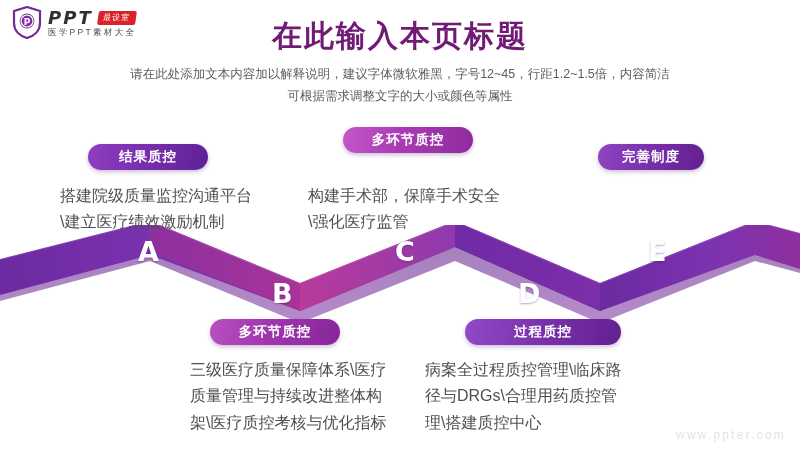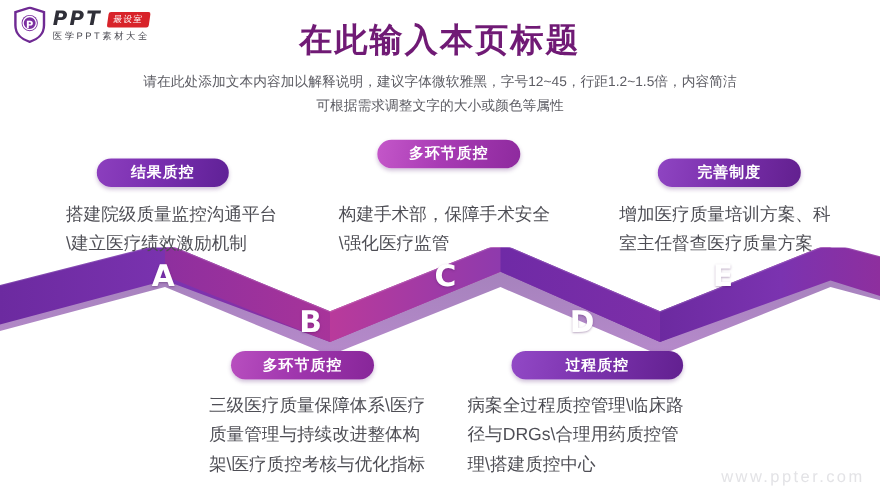--- a/index.html
+++ b/index.html
@@ -57,41 +57,41 @@
   .pill{
     position:absolute;height:26px;border-radius:13px;
     display:flex;align-items:center;justify-content:center;
     color:#fff;font-size:13.5px;font-weight:bold;letter-spacing:1px;
     box-shadow:0 2px 4px rgba(80,20,110,.28);
   }
   .pill-1{left:88px;top:144px;width:120px;
     background:linear-gradient(100deg,#8c3fbe 0%,#7a2fb0 45%,#5f2196 100%);}
   .pill-2{left:343px;top:127px;width:130px;
     background:linear-gradient(100deg,#c457c9 0%,#a83bb4 45%,#8e2a9e 100%);}
-  .pill-3{left:598px;top:144px;width:130px;
+  .pill-3{left:598px;top:144px;width:106px;
     background:linear-gradient(100deg,#8f45c2 0%,#7b30ad 45%,#62208f 100%);}
   .pill-4{left:210px;top:319px;width:130px;
     background:linear-gradient(100deg,#b84fbf 0%,#a036ae 45%,#872699 100%);}
   .pill-5{left:465px;top:319px;width:156px;
     background:linear-gradient(100deg,#9249c6 0%,#7c33ae 45%,#622090 100%);}
 
   
   .body-text{
     position:absolute;font-size:16px;color:#4e4e55;line-height:1.65;
   }
   .bt-1{left:60px;top:183px;width:200px;}
   .bt-2{left:308px;top:183px;width:200px;}
   .bt-3{left:563px;top:183px;width:205px;}
   .bt-4{left:190px;top:357px;width:205px;}
   .bt-5{left:425px;top:357px;width:205px;}
 
   
   .footer{
     position:absolute;right:14px;bottom:8px;
-    font-size:15px;color:#e3e3e6;letter-spacing:2.2px;
+    font-size:12px;color:#e3e3e6;letter-spacing:2.2px;
   }
 </style>
 </head>
 <body>
 
 <div class="slide">
 
   <div class="logo">
     <div class="shield">
       <svg width="30" height="33" viewBox="0 0 30 33">
@@ -166,19 +166,18 @@
   <span class="letter l-e">E</span>
 
   <div class="pill pill-1">结果质控</div>
   <div class="pill pill-2">多环节质控</div>
   <div class="pill pill-3">完善制度</div>
   <div class="pill pill-4">多环节质控</div>
   <div class="pill pill-5">过程质控</div>
 
   <div class="body-text bt-1">搭建院级质量监控沟通平台\建立医疗绩效激励机制</div>
   <div class="body-text bt-2">构建手术部，保障手术安全\强化医疗监管</div>
-  <div class="body-text bt-3">增加医疗质量培训方案、科室主任督查医疗质量方案</div>
   <div class="body-text bt-4">三级医疗质量保障体系\医疗质量管理与持续改进整体构架\医疗质控考核与优化指标</div>
   <div class="body-text bt-5">病案全过程质控管理\临床路径与DRGs\合理用药质控管理\搭建质控中心</div>
 
   <div class="footer">www.ppter.com</div>
 
 </div>
 
 </body></html>

